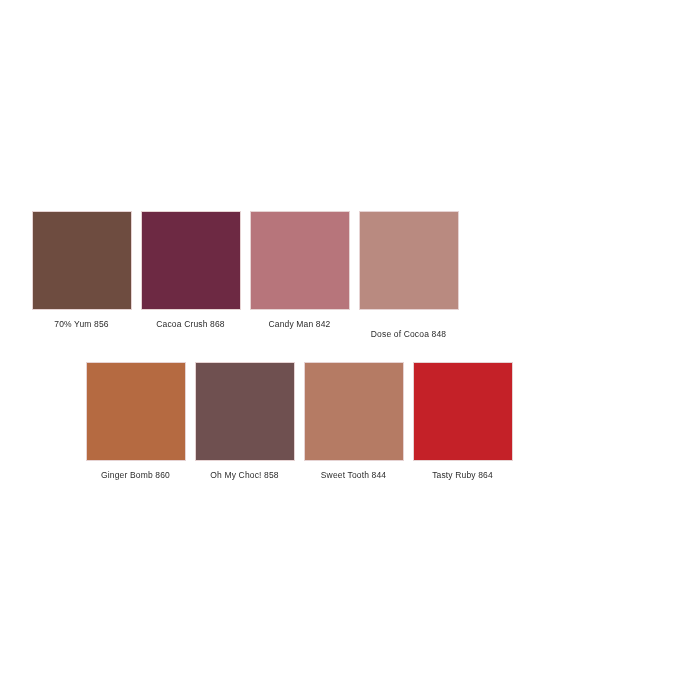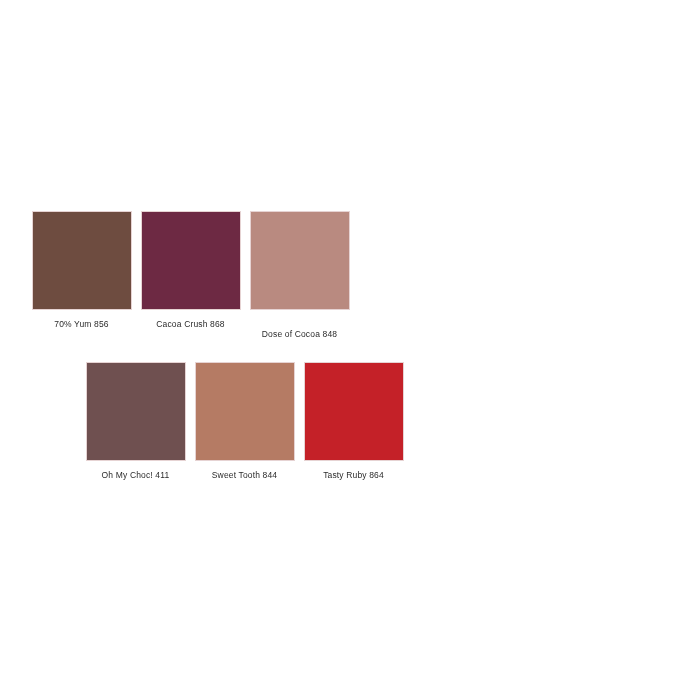--- a/index.html
+++ b/index.html
@@ -71,34 +71,42 @@
       <div class="swatch-label" style="color: rgb(43, 43, 43);">70% Yum 856</div>
     </div>
 
 
 
     <div class="swatch-cell">
       <div class="swatch-chip" style="background-color: rgb(109, 41, 67); border-color: rgb(230, 211, 211);"></div>
       <div class="swatch-label" style="color: rgb(43, 43, 43); text-align: right;">Cacoa Crush 868</div>
     </div>
 
+    <div class="swatch-cell">
+      <div class="swatch-chip" style="background-color: rgb(183, 117, 123); border-color: rgb(230, 211, 211);"></div>
+      <div class="swatch-label" style="color: rgb(43, 43, 43);">Candy Man 842</div>
+    </div>
 
     <div class="swatch-cell">
       <div class="swatch-chip" style="background-color: rgb(185, 138, 128); border-color: rgb(230, 211, 211);"></div>
       <div class="swatch-label" style="color: rgb(43, 43, 43); margin-top: 19px;">Dose of Cocoa 848</div>
     </div>
 
   </div>
 
   <div class="swatch-row" id="swatch-row-2">
 
+    <div class="swatch-cell">
+      <div class="swatch-chip" style="background-color: rgb(181, 106, 65); border-color: rgb(230, 211, 211);"></div>
+      <div class="swatch-label" style="color: rgb(43, 43, 43);">Ginger Bomb 860</div>
+    </div>
 
     <div class="swatch-cell">
       <div class="swatch-chip" style="background-color: rgb(111, 80, 80); border-color: rgb(230, 211, 211);"></div>
-      <div class="swatch-label" style="color: rgb(43, 43, 43);">Oh My Choc! 411</div>
+      <div class="swatch-label" style="color: rgb(43, 43, 43);">Oh My Choc! 858</div>
     </div>
 
     <div class="swatch-cell">
       <div class="swatch-chip" style="background-color: rgb(181, 123, 100); border-color: rgb(230, 211, 211);"></div>
       <div class="swatch-label" style="color: rgb(43, 43, 43);">Sweet Tooth 844</div>
     </div>
 
     <div class="swatch-cell">
       <div class="swatch-chip" style="background-color: rgb(196, 33, 40); border-color: rgb(230, 211, 211);"></div>
       <div class="swatch-label" style="color: rgb(43, 43, 43);">Tasty Ruby 864</div>

